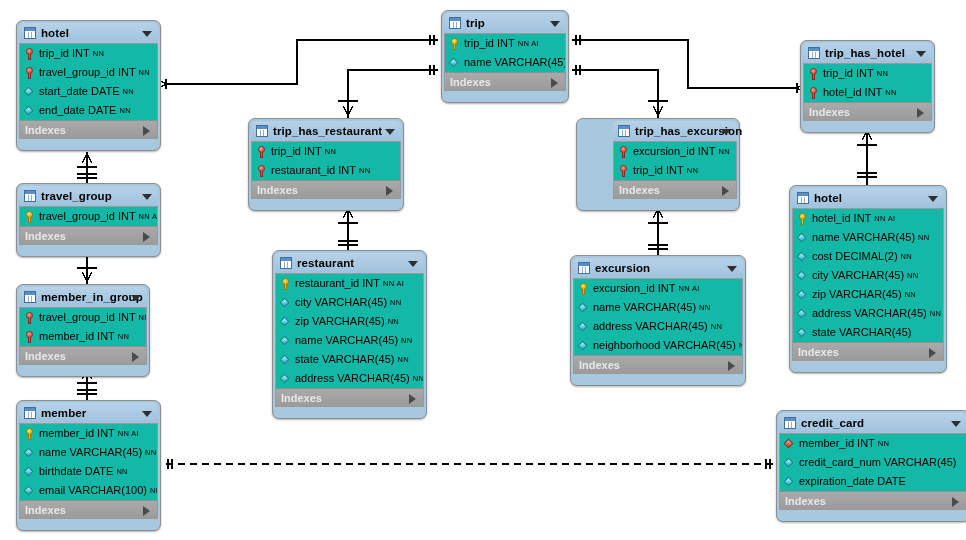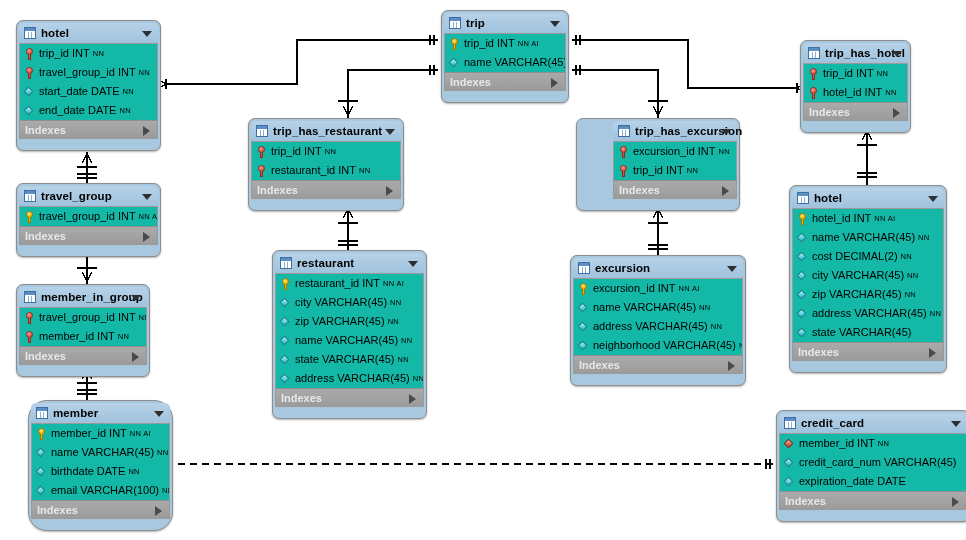--- a/index.html
+++ b/index.html
@@ -377,21 +377,21 @@
             <span class="ctext">member_id INT</span>
             <span class="flags">NN</span>
           </div>
         </div>
         <div class="indexes">
           <span class="ilabel">Indexes</span>
           <span class="itri"></span>
         </div>
         <div class="tbl-foot"></div>
       </div>
-      <div class="tbl" style="left: 28px; top: 400px; width: 145px; border-radius: 19px;">
+      <div class="tbl" style="left: 16px; top: 400px; width: 145px;">
         <div class="tbl-head">
           <span class="tbl-icon"></span>
           <span class="tname">member</span>
           <span class="caret"></span>
         </div>
         <div class="cols">
           <div class="col">
             <span class="gl pk"></span>
             <span class="ctext">member_id INT</span>
             <span class="flags">NN  AI</span>
@@ -560,21 +560,21 @@
             <span class="ctext">neighborhood VARCHAR(45)</span>
             <span class="flags">NN</span>
           </div>
         </div>
         <div class="indexes">
           <span class="ilabel">Indexes</span>
           <span class="itri"></span>
         </div>
         <div class="tbl-foot"></div>
       </div>
-      <div class="tbl" style="left: 800px; top: 40px; width: 111px;">
+      <div class="tbl" style="left: 800px; top: 40px; width: 135px;">
         <div class="tbl-head">
           <span class="tbl-icon"></span>
           <span class="tname">trip_has_hotel</span>
           <span class="caret"></span>
         </div>
         <div class="cols">
           <div class="col">
             <span class="gl fkpk"></span>
             <span class="ctext">trip_id INT</span>
             <span class="flags">NN</span>

